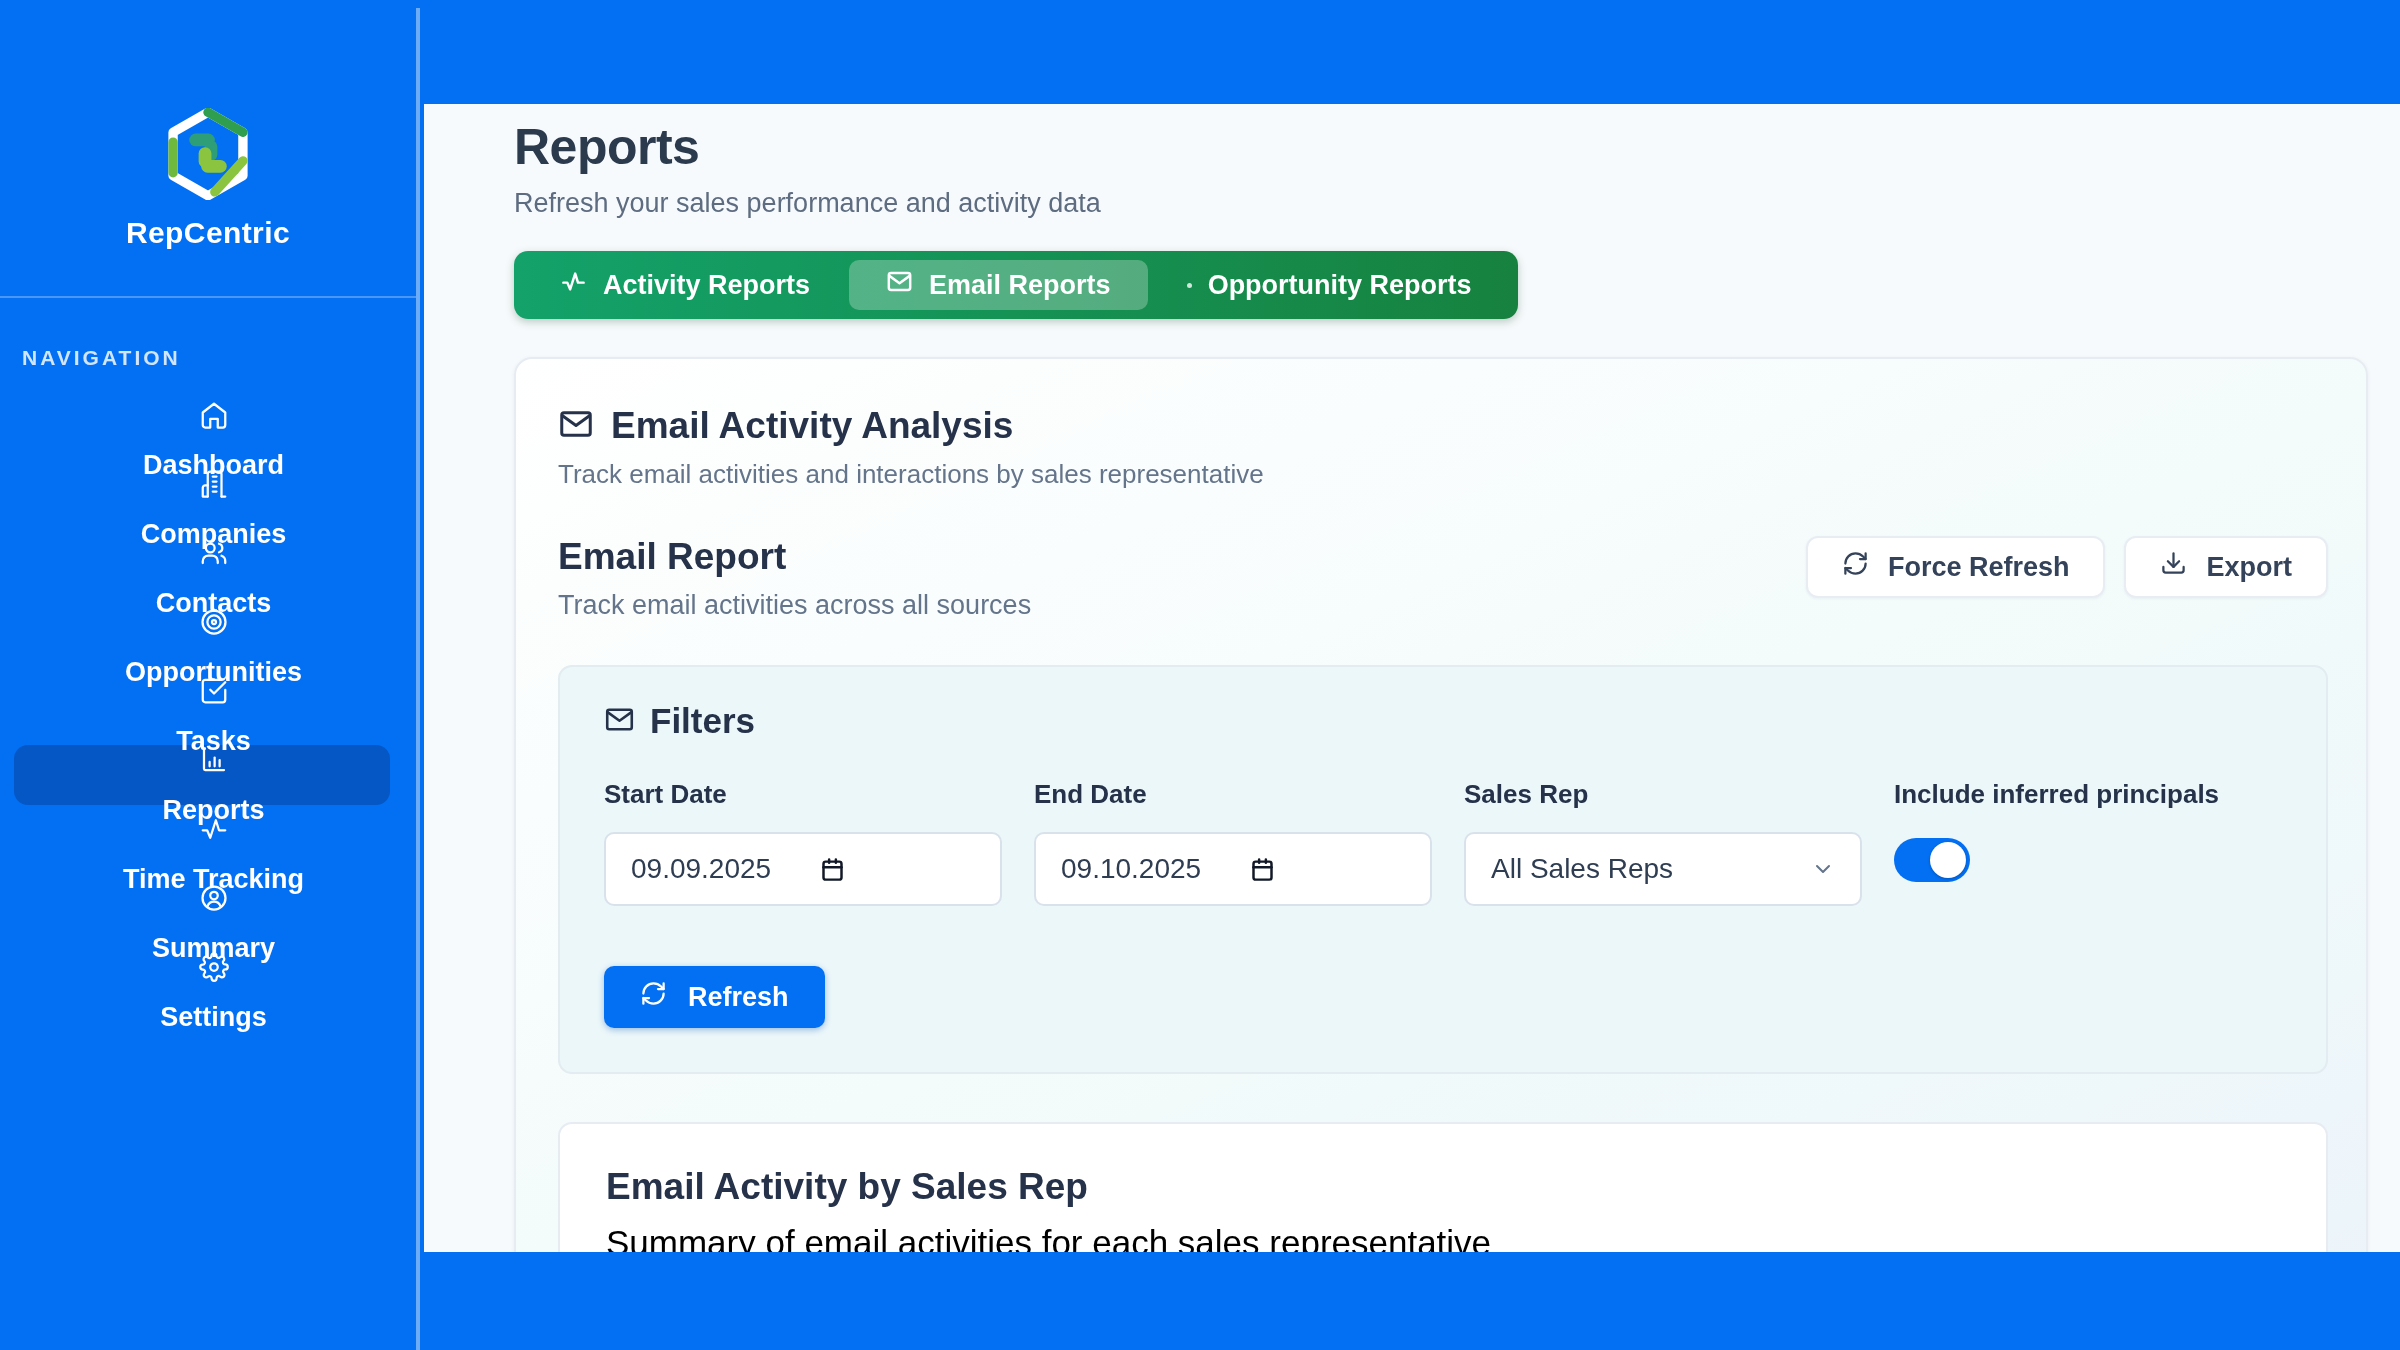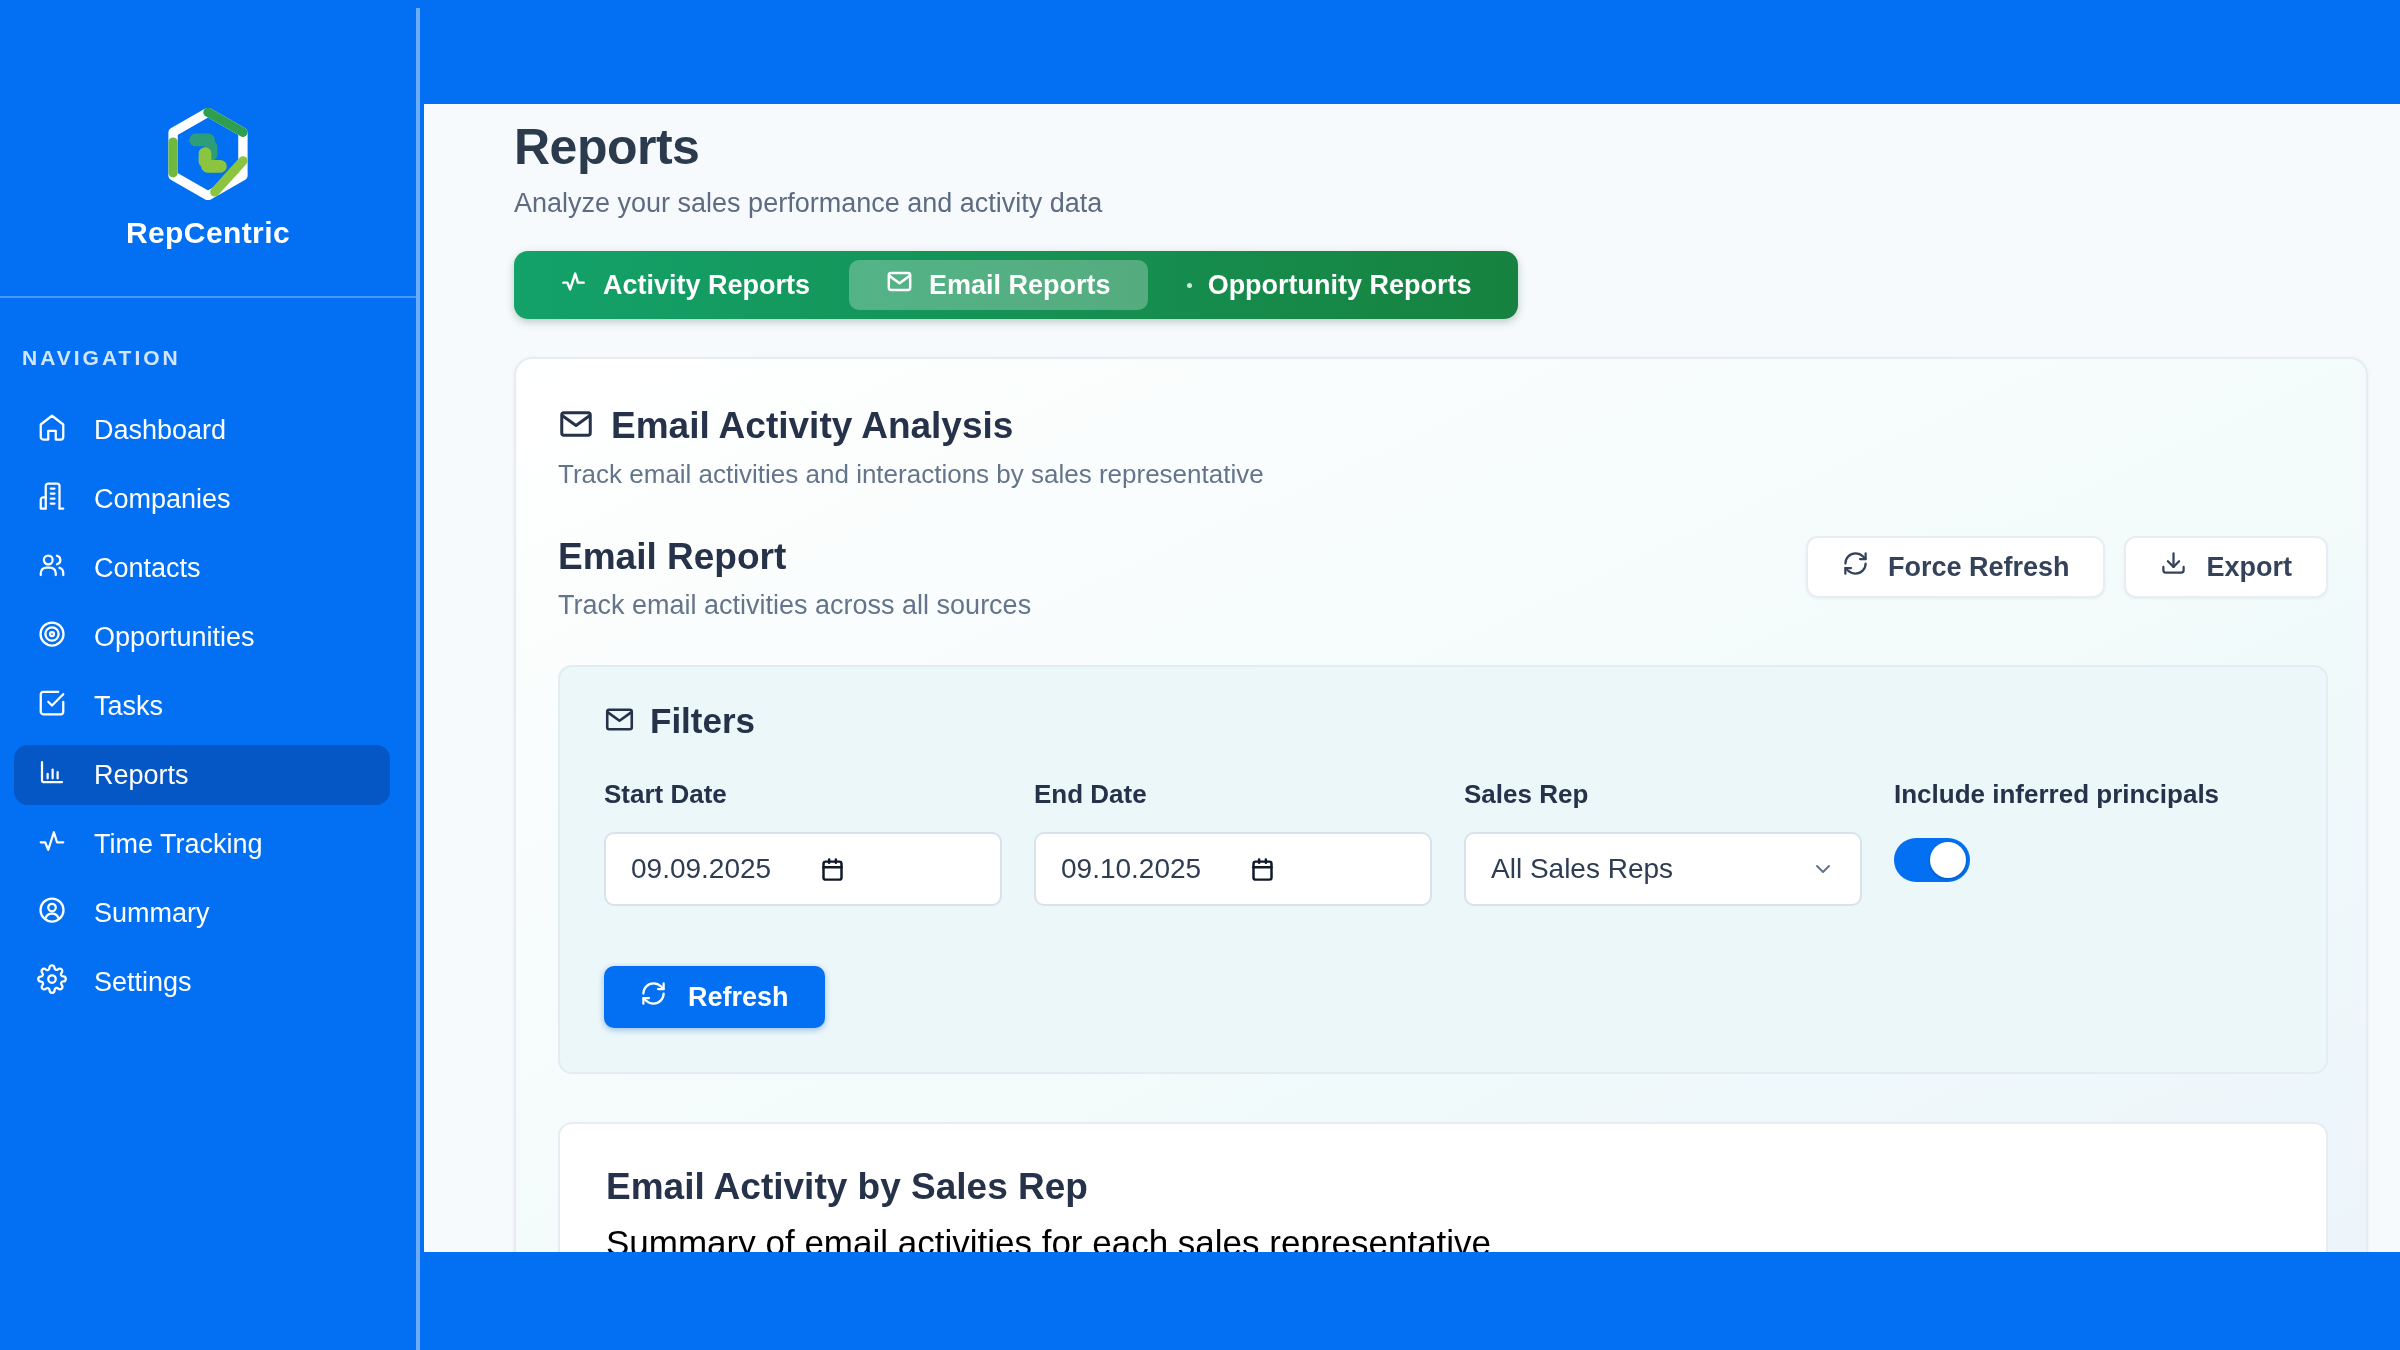--- a/index.html
+++ b/index.html
@@ -20,23 +20,23 @@
   }
   .logo-block { padding-top:100px; text-align:center; }
   .logo-name { margin-top:12px; color:#fff; font-size:30px; font-weight:700; letter-spacing:.4px; }
   .nav-wrap { margin-top:46px; border-top:2px solid rgba(255,255,255,.28); }
   .nav-label {
     margin:48px 0 0 22px; font-size:21px; font-weight:700;
     letter-spacing:3px; color:rgba(255,255,255,.82);
   }
   .nav { list-style:none; margin:30px 0 0; padding:0 26px 0 14px; }
   .nav-item {
-    display:flex; align-items:center; gap:27px; height:60px; padding-left:23px;
-    border-radius:14px; color:#fff; font-size:27px; font-weight:400;
-    margin-bottom:9px; cursor:pointer;
+    display:flex; align-items:center; gap:13px; height:60px; padding-left:23px;
+    border-radius:14px; color:#fff; font-size:27px; font-weight:700;
+    margin-bottom:9px; cursor:pointer;flex-direction:column;
   }
   .nav-item.active { background:#0557c5; }
   .nav-item svg { flex:0 0 auto; }
 
   
   .main {
     position:absolute; left:424px; top:104px; right:0; bottom:98px;
     background:#f7fafc; overflow:hidden;
   }
   .main-inner { padding:14px 32px 0 90px; }
@@ -224,21 +224,21 @@
         </span>
         <span>Settings</span>
       </li>
     </ul>
   </nav>
 </aside>
 
 <main class="main">
   <div class="main-inner">
     <div class="page-title">Reports</div>
-    <div class="page-sub">Analyze your sales performance and activity data</div>
+    <div class="page-sub">Refresh your sales performance and activity data</div>
 
     
     <div class="tabbar">
       <div class="tab">
         <span>
           <svg class="ic ic-bold" width="27" height="27" viewBox="0 0 24 24">
               <path d="M3 13h3.5l2.5 6 4.5-14 2.5 8H21"></path>
             </svg>
         </span>
         <span>Activity Reports</span>

